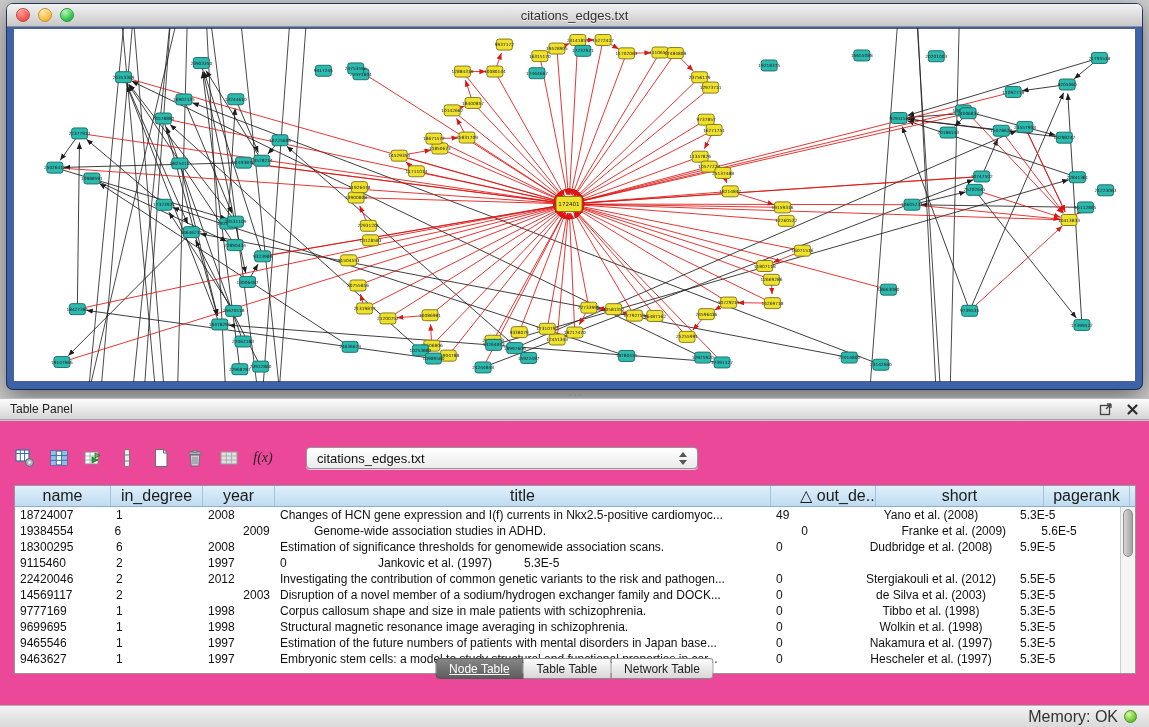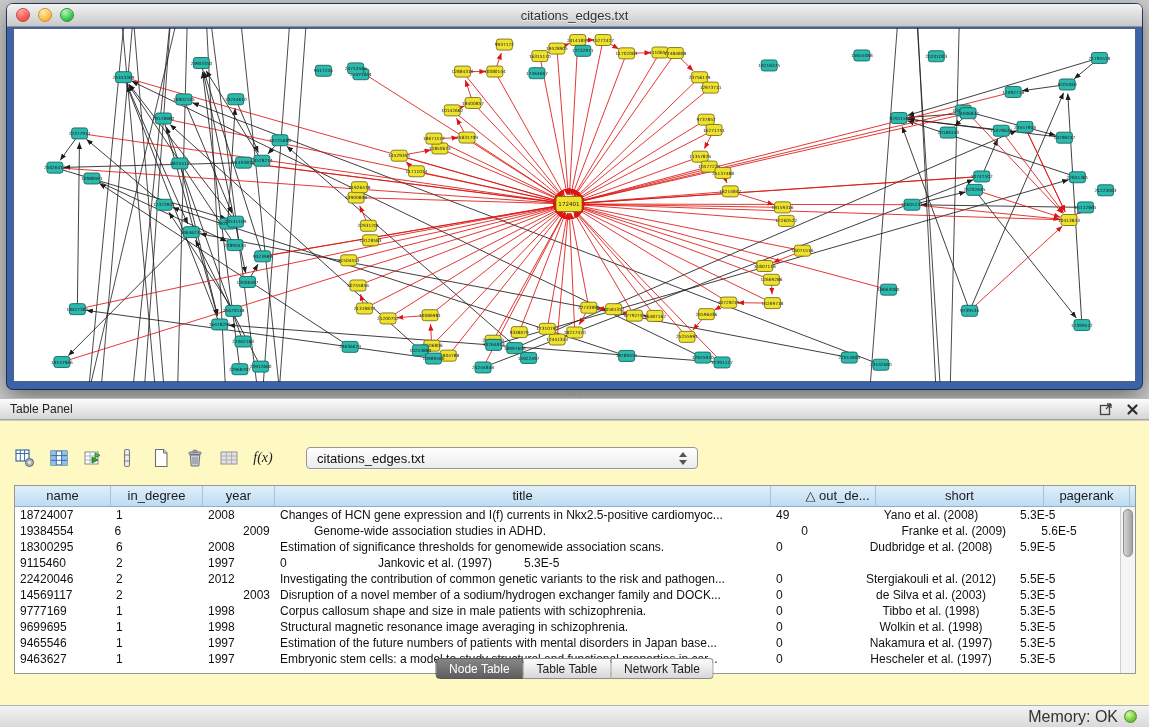--- a/index.html
+++ b/index.html
@@ -25,52 +25,52 @@
   .splitter i{width:2px;height:2px;border-radius:50%;background:#8a8a8a;display:block;
               box-shadow:-5px 0 0 #8a8a8a,5px 0 0 #8a8a8a;}
 
   
   .table-panel{position:absolute;left:0;top:398px;width:1149px;height:307px;}
   .panel-header{height:22px;background:linear-gradient(#fcfcfc,#d5d5d5);border-top:1px solid #bcbcbc;
                 border-bottom:1px solid #a3a3a3;display:flex;align-items:center;padding:0 10px;box-sizing:border-box;}
   .panel-title{font-size:12px;color:#222;}
   .ph-icons{margin-left:auto;display:flex;align-items:center;gap:13px;}
   .ph-icons svg{display:block;cursor:default;}
-  .panel-body{position:absolute;left:0;right:0;top:23px;bottom:0;background:#fef9c3;}
+  .panel-body{position:absolute;left:0;right:0;top:23px;bottom:0;background:#ec4899;}
 
   .toolbar{position:absolute;left:12px;top:24px;height:26px;display:flex;align-items:center;gap:8px;}
   .tbtn{width:26px;height:26px;border:0;background:transparent;padding:0;display:flex;align-items:center;justify-content:center;}
   .fxspan{font-family:"Liberation Serif",serif;font-style:italic;font-size:14px;color:#1a1a1a;}
   .combo{margin-left:22px;width:392px;height:22px;border:1px solid #969696;border-radius:4px;
          background:linear-gradient(#ffffff,#ebebeb);display:flex;align-items:center;padding-left:10px;
          box-sizing:border-box;font-size:13px;color:#111;box-shadow:0 1px 0 rgba(255,255,255,.7);}
   .combo .cval{flex:1;overflow:hidden;white-space:nowrap;}
   .carr{width:18px;display:flex;flex-direction:column;align-items:center;gap:3px;margin-right:5px;}
   .carr b{width:0;height:0;border-left:4px solid transparent;border-right:4px solid transparent;display:block;}
   .carr .up{border-bottom:5px solid #555;}
   .carr .dn{border-top:5px solid #555;}
 
   .grid{position:absolute;left:14px;top:64px;width:1120px;height:187px;border:1px solid #979797;
         background:#fff;overflow:hidden;box-sizing:content-box;}
   .grid-header{display:flex;height:20px;background:linear-gradient(#e0f0fc,#bedbf0);border-bottom:1px solid #8cafcd;}
-  .th{height:20px;line-height:20px;font-size:13px;color:#1b1b1b;text-align:center;
+  .th{height:20px;line-height:20px;font-size:16px;color:#1b1b1b;text-align:center;
       border-right:1px solid #a5c4dc;box-sizing:border-box;overflow:hidden;white-space:nowrap;}
   .th.fill{flex:1;border-right:0;}
   .grid-body{position:absolute;left:0;top:21px;right:14px;bottom:0;overflow:hidden;}
   .tr{display:flex;height:16px;line-height:16px;}
   .td{font-size:12px;color:#101010;padding:0 5px;box-sizing:border-box;overflow:hidden;white-space:nowrap;}
   .vscroll{position:absolute;top:21px;right:0;bottom:0;width:14px;background:#f5f5f5;border-left:1px solid #cfcfcf;}
   .vthumb{margin:2px;height:46px;border-radius:6px;background:linear-gradient(90deg,#d6d6d6,#a3a3a3);border:1px solid #8e8e8e;}
 
   .tabs{position:absolute;left:50%;transform:translateX(-50%);bottom:26px;display:flex;}
   .tab{height:21px;padding:0 13px;font-size:12px;font-family:"Liberation Sans",sans-serif;color:#1c1c1c;
        background:linear-gradient(#fdfdfd,#d7d7d7);border:1px solid #8d8d8d;border-left-width:0;cursor:default;}
   .tab:first-child{border-left-width:1px;border-radius:4px 0 0 4px;}
   .tab:last-child{border-radius:0 4px 4px 0;}
-  .tab.sel{background:linear-gradient(#868686,#5e5e5e);color:#fff;border-color:#565656;}
+  .tab.sel{background:linear-gradient(#868686,#5e5e5e);color:#fff;border-color:#565656;text-decoration:underline;}
 
   
   .statusbar{position:absolute;left:0;bottom:0;width:1149px;height:22px;background:linear-gradient(#f3f3f3,#d9d9d9);
              border-top:1px solid #b2b2b2;display:flex;align-items:center;justify-content:flex-end;
              padding-right:12px;box-sizing:border-box;gap:6px;}
   .mem{font-size:16px;color:#333;}
   .memdot{width:11px;height:11px;border-radius:50%;display:inline-block;border:1px solid #4d8f22;
           background:radial-gradient(circle at 35% 30%,#d8f7ae,#7ed140 55%,#4ca01e);}
 </style>
 </head>

